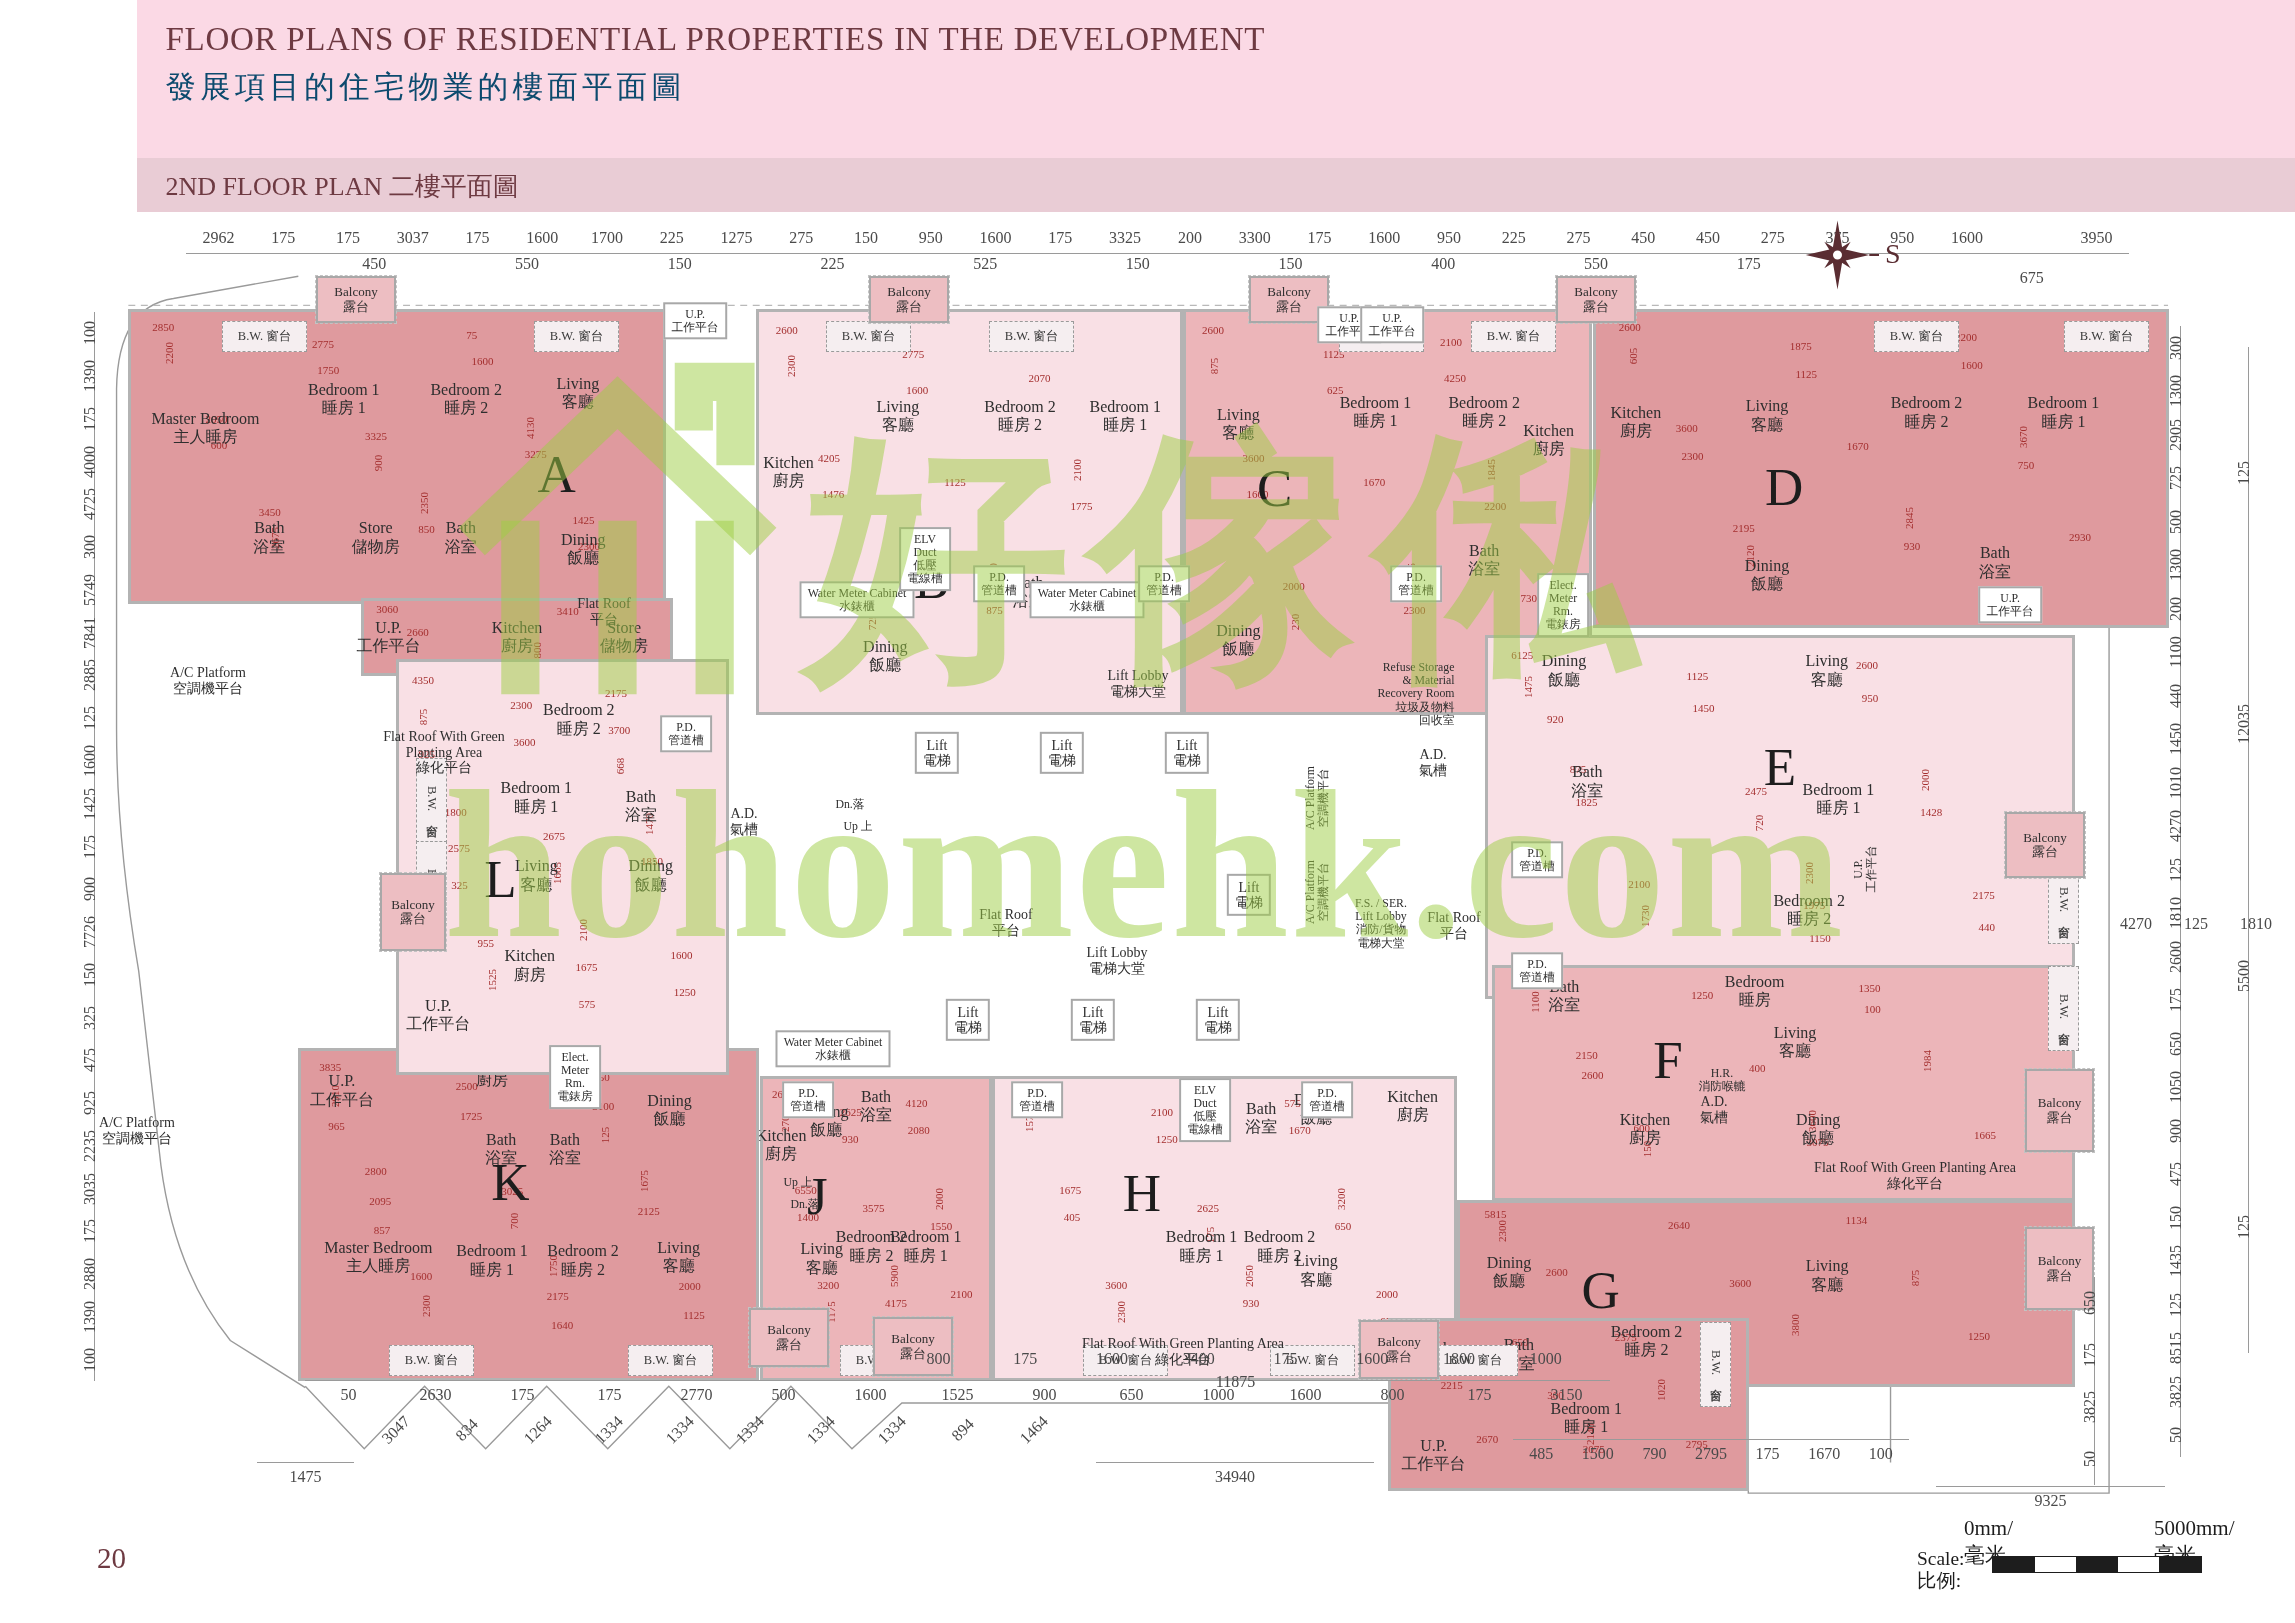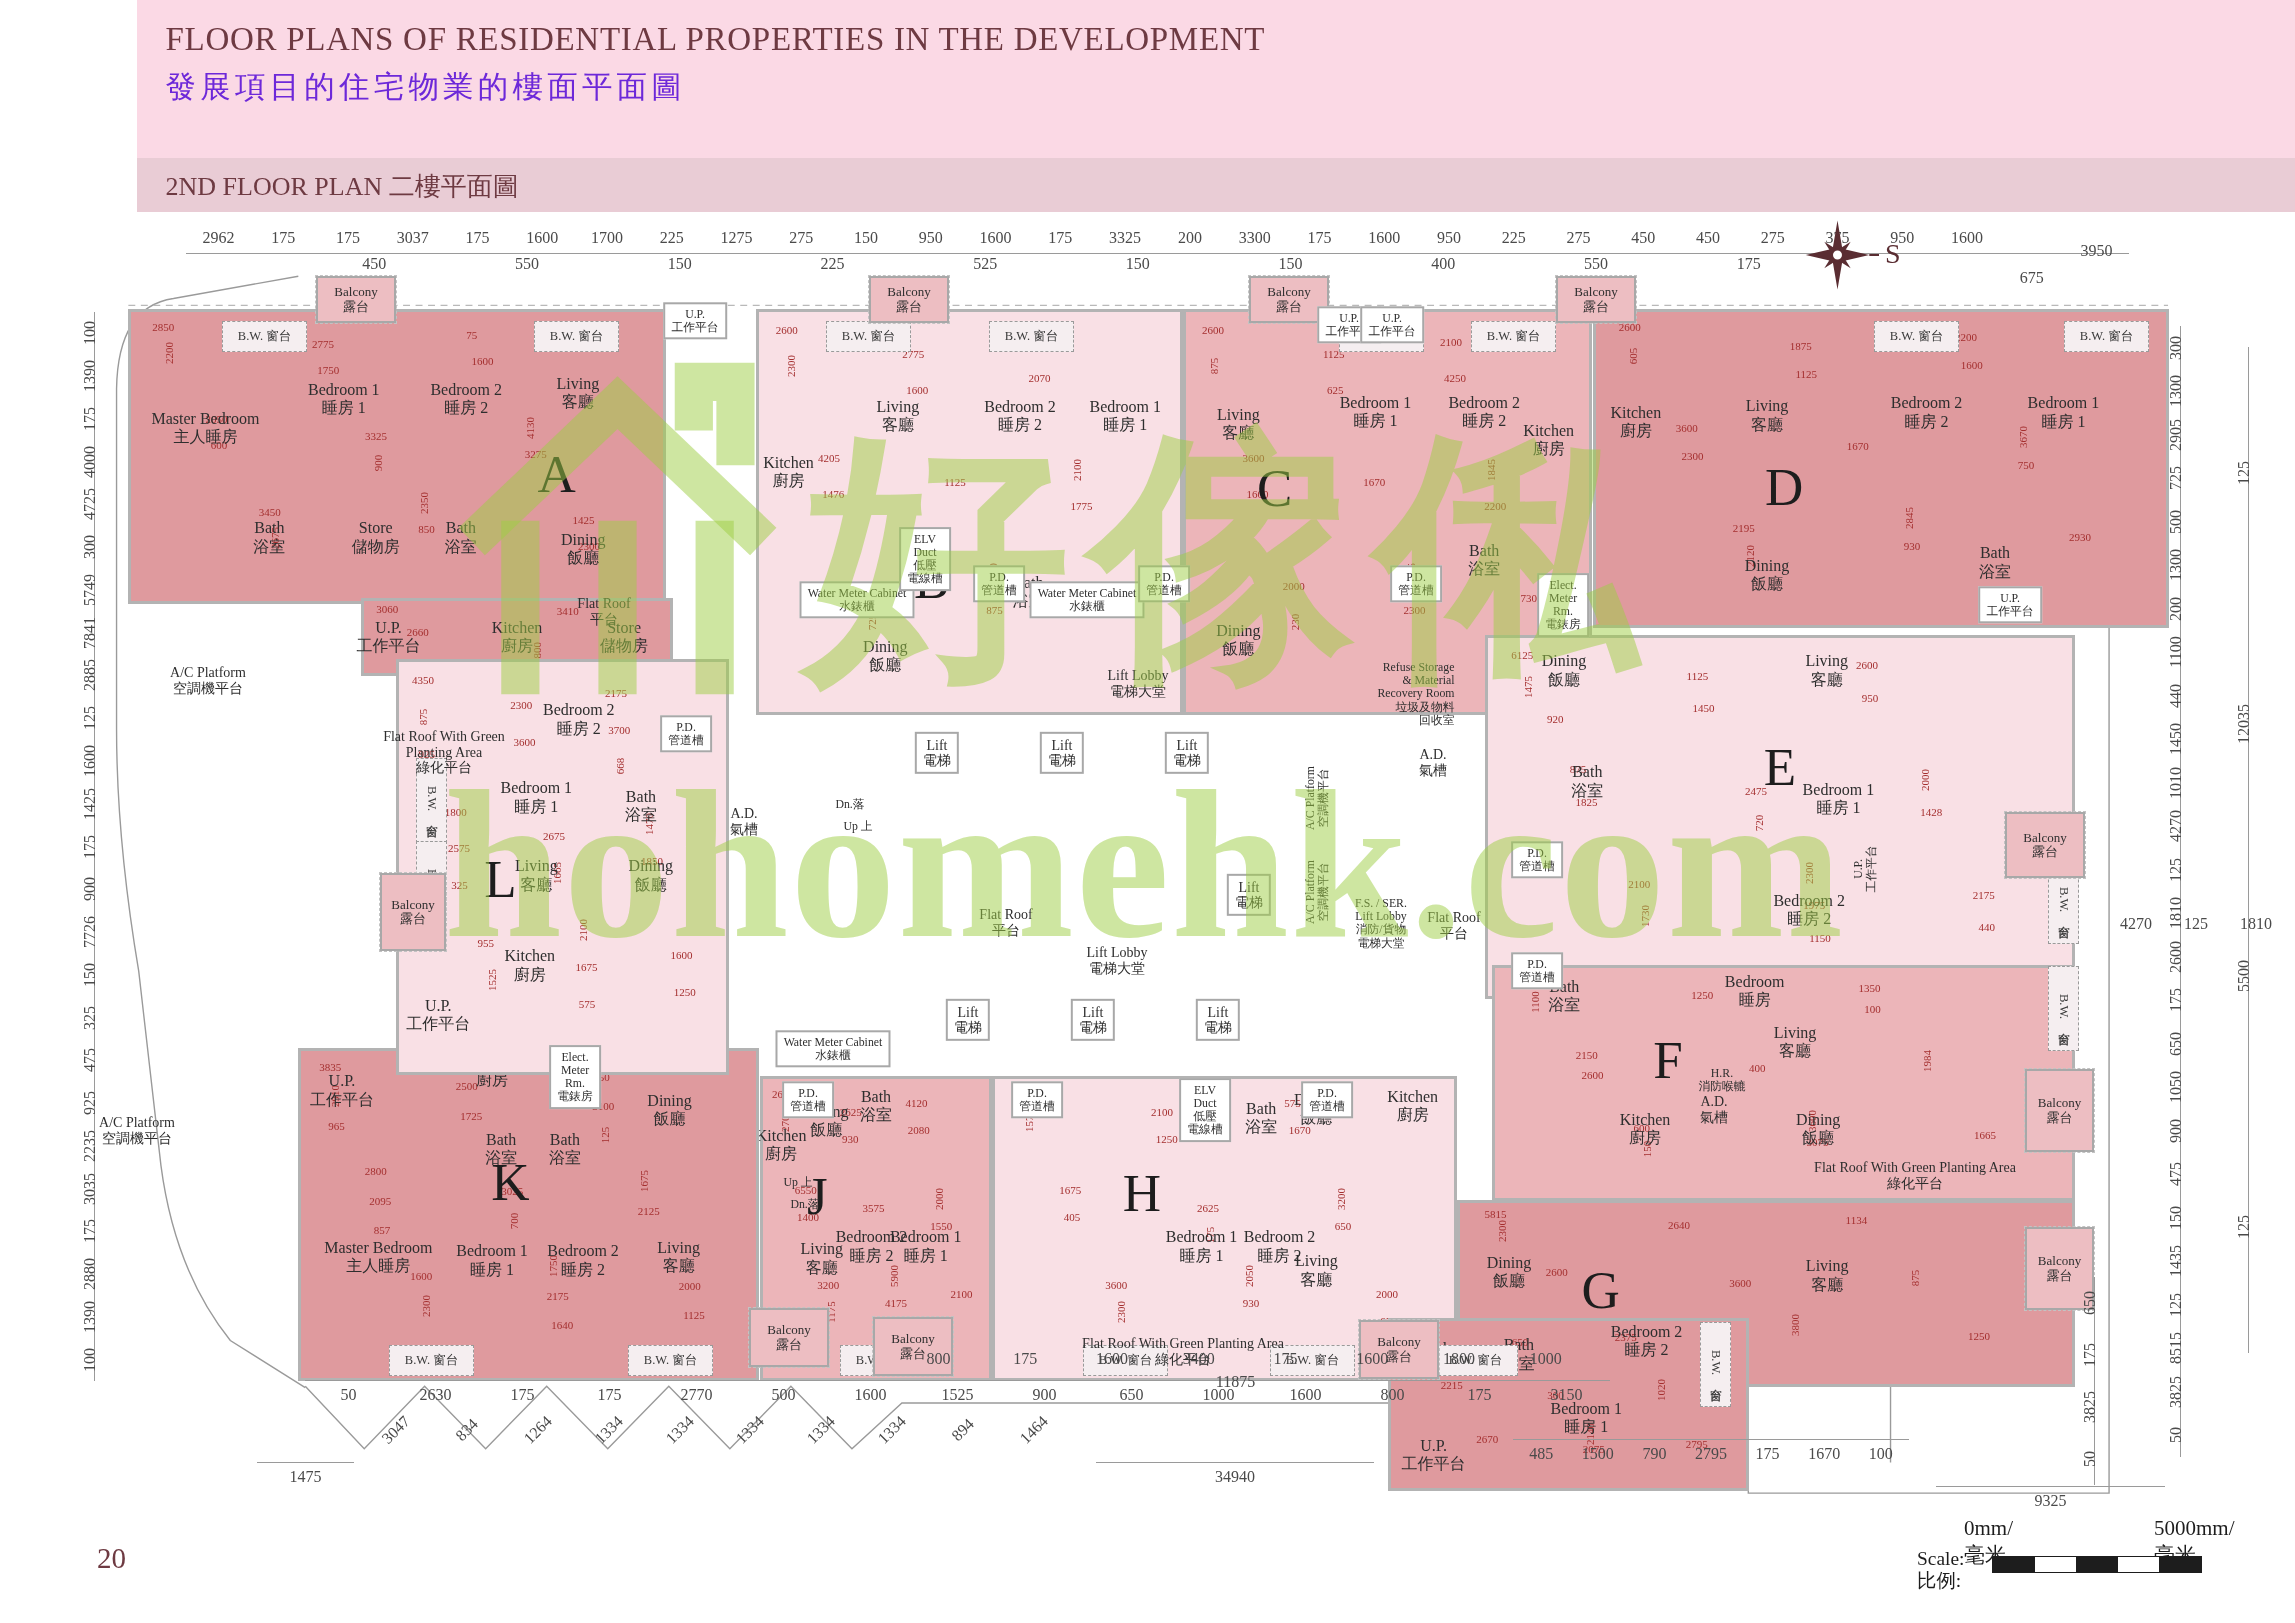--- a/index.html
+++ b/index.html
@@ -1,21 +1,21 @@
 <!DOCTYPE html>
 <html style="font-size:11px"><head>
 <meta charset="utf-8">
 <style>
   html,body{margin:0;padding:0;background:#fff;}
   #page{position:relative;width:2295px;height:1623px;background:#fff;overflow:hidden;
         font-family:"Liberation Serif","DejaVu Serif",serif;}
   
   .hdr{position:absolute;left:137px;top:0;right:0;height:158px;background:#fbd9e5;z-index:40;}
   .hdr .t-en{position:absolute;left:28.5px;top:21px;font-size:33px;color:#6e3a42;letter-spacing:0.7px;white-space:nowrap;}
-  .hdr .t-zh{position:absolute;left:28.5px;top:67px;font-size:30.5px;color:#6d28d9;letter-spacing:4.2px;white-space:nowrap;}
+  .hdr .t-zh{position:absolute;left:28.5px;top:67px;font-size:30.5px;color:#0c4a6e;letter-spacing:4.2px;white-space:nowrap;}
   .band{position:absolute;left:137px;top:158px;right:0;height:54px;background:#e9ccd5;z-index:40;}
   .band .b-t{position:absolute;left:28.5px;top:11px;font-size:26px;color:#6e3a42;white-space:nowrap;}
   .pagenum{position:absolute;left:97px;top:1542px;font-size:29px;color:#6e3a42;z-index:40;}
   
   .unit{position:absolute;border:3.5px solid #b3b3b3;box-sizing:border-box;z-index:1;}
   .dark{background:#df9a9e;}.mid{background:#ecb5b9;}.light{background:#f9e0e5;}
   .uletter{position:absolute;font-size:53px;color:#1d1d1d;transform:translate(-50%,-50%);z-index:3;}
   .room{position:absolute;transform:translate(-50%,-50%);text-align:center;font-size:16px;color:#2e2e2e;
         line-height:1.15;white-space:nowrap;z-index:3;}
   .dim{position:absolute;font-size:11px;color:#a42f2f;white-space:nowrap;z-index:2;}
@@ -925,21 +925,21 @@
         <div class="cval" style="left: 65%;">950</div>
         <div class="cval" style="left: 68.3333%;">225</div>
         <div class="cval" style="left: 71.6667%;">275</div>
         <div class="cval" style="left: 75%;">450</div>
         <div class="cval" style="left: 78.3333%;">450</div>
         <div class="cval" style="left: 81.6667%;">275</div>
         <div class="cval" style="left: 85%;">375</div>
         <div class="cval" style="left: 88.3333%;">950</div>
         <div class="cval" style="left: 91.6667%;">1600</div>
         <div class="cval" style="left: 95%; margin-top: 40px;">675</div>
-        <div class="cval" style="left: 98.3333%; margin-top: 13px;">3950</div>
+        <div class="cval" style="left: 98.3333%;">3950</div>
       </div>
       <div class="chain" style="left: 298px; top: 255px; width: 1527px;">
         <div class="cval" style="left: 5%;">450</div>
         <div class="cval" style="left: 15%;">550</div>
         <div class="cval" style="left: 25%;">150</div>
         <div class="cval" style="left: 35%;">225</div>
         <div class="cval" style="left: 45%;">525</div>
         <div class="cval" style="left: 55%;">150</div>
         <div class="cval" style="left: 65%;">150</div>
         <div class="cval" style="left: 75%;">400</div>

